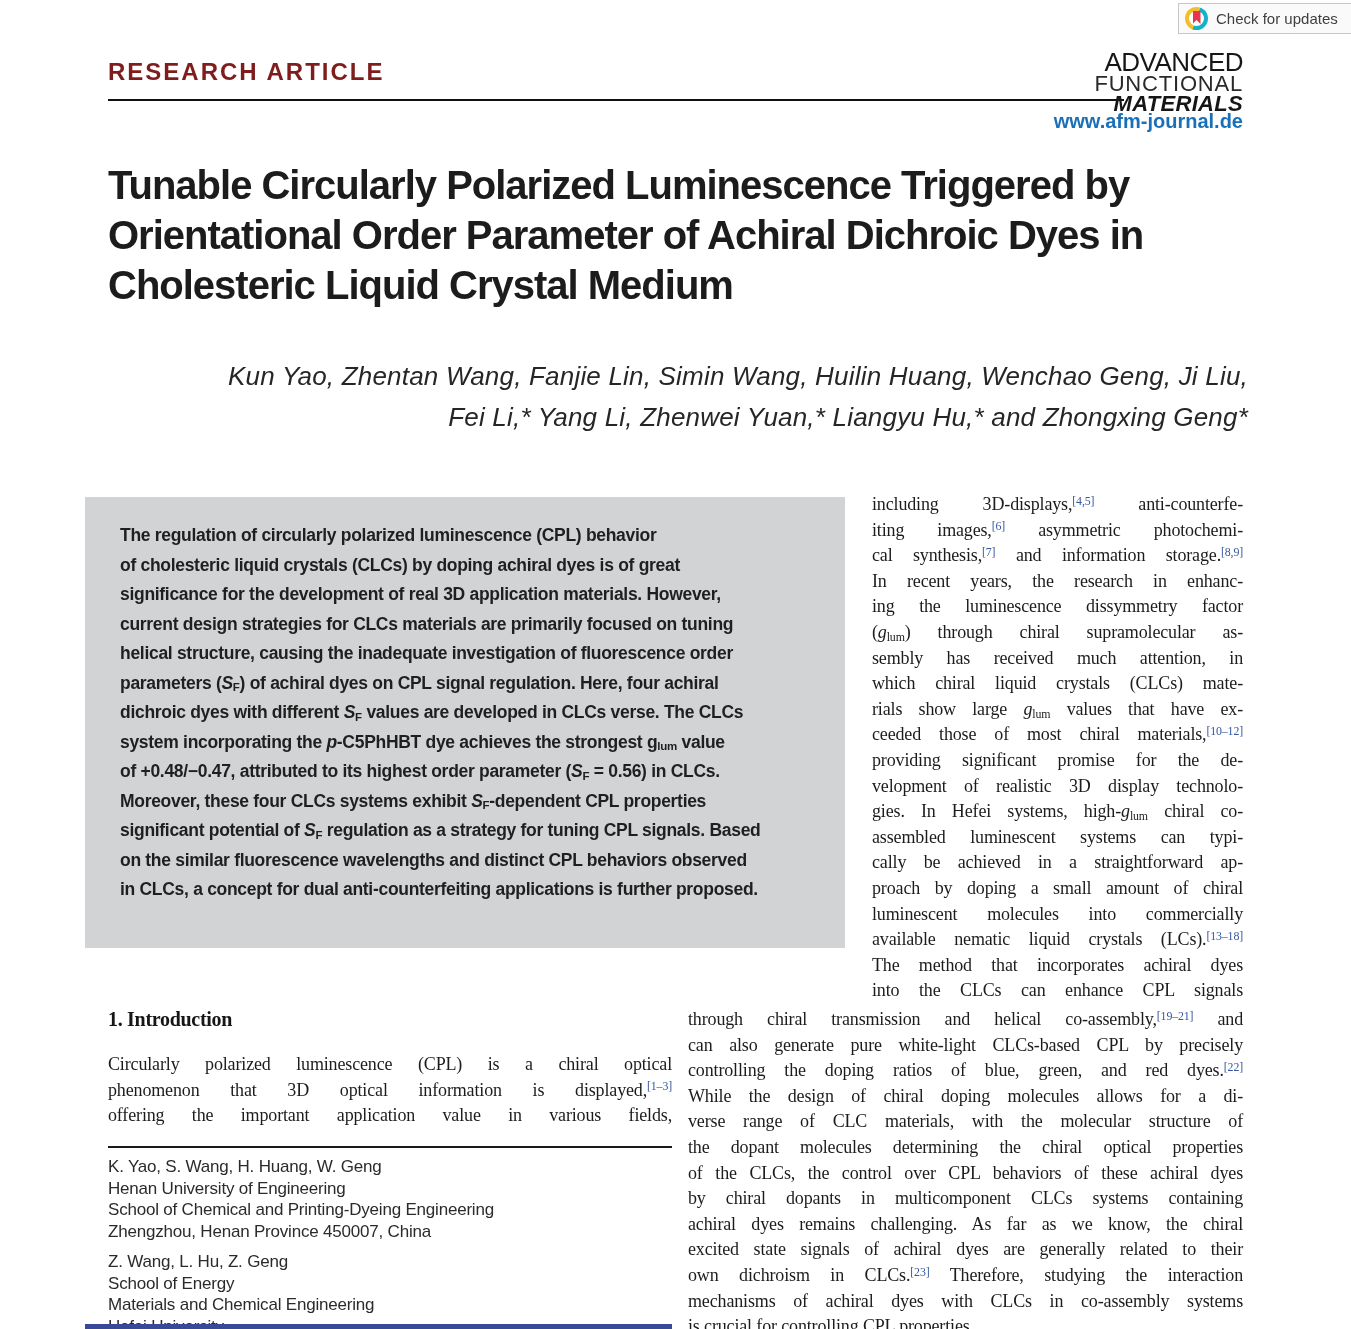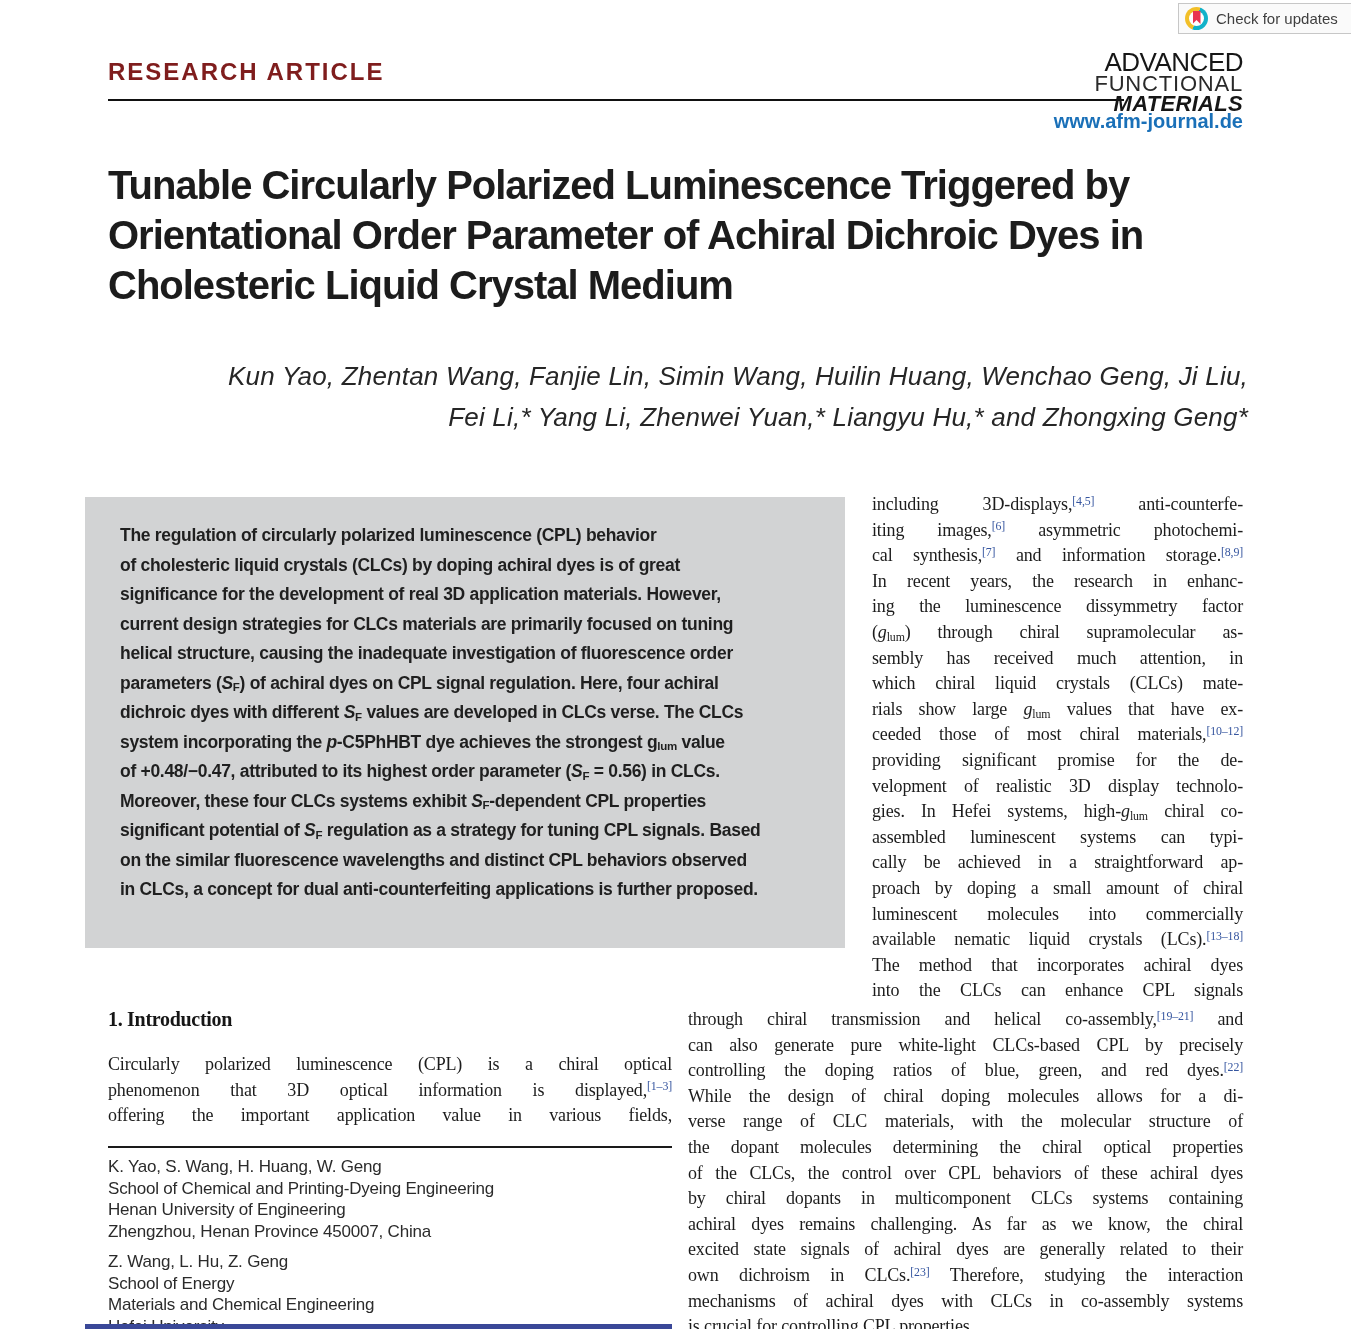--- a/index.html
+++ b/index.html
@@ -200,22 +200,22 @@
   <h2 class="intro-heading">1. Introduction</h2>
   <div class="intro-para body-text just">
       <div class="tline"><span>Circularly polarized luminescence (CPL) is a chiral optical</span></div>
       <div class="tline"><span>phenomenon that 3D optical information is displayed,</span><sup class="cite">[1–3]</sup></div>
       <div class="tline"><span>offering the important application value in various fields,</span></div>
     </div>
 
   <div class="footnote-rule"></div>
   <div class="aff aff1">
       <div class="tline">K. Yao, S. Wang, H. Huang, W. Geng</div>
+      <div class="tline">Henan University of Engineering</div>
       <div class="tline">School of Chemical and Printing-Dyeing Engineering</div>
-      <div class="tline">Henan University of Engineering</div>
       <div class="tline">Zhengzhou, Henan Province 450007, China</div>
     </div>
   <div class="aff aff2">
       <div class="tline">Z. Wang, L. Hu, Z. Geng</div>
       <div class="tline">School of Energy</div>
       <div class="tline">Materials and Chemical Engineering</div>
       <div class="tline">Hefei University</div>
     </div>
 
   <div class="bottom-bar"></div>

